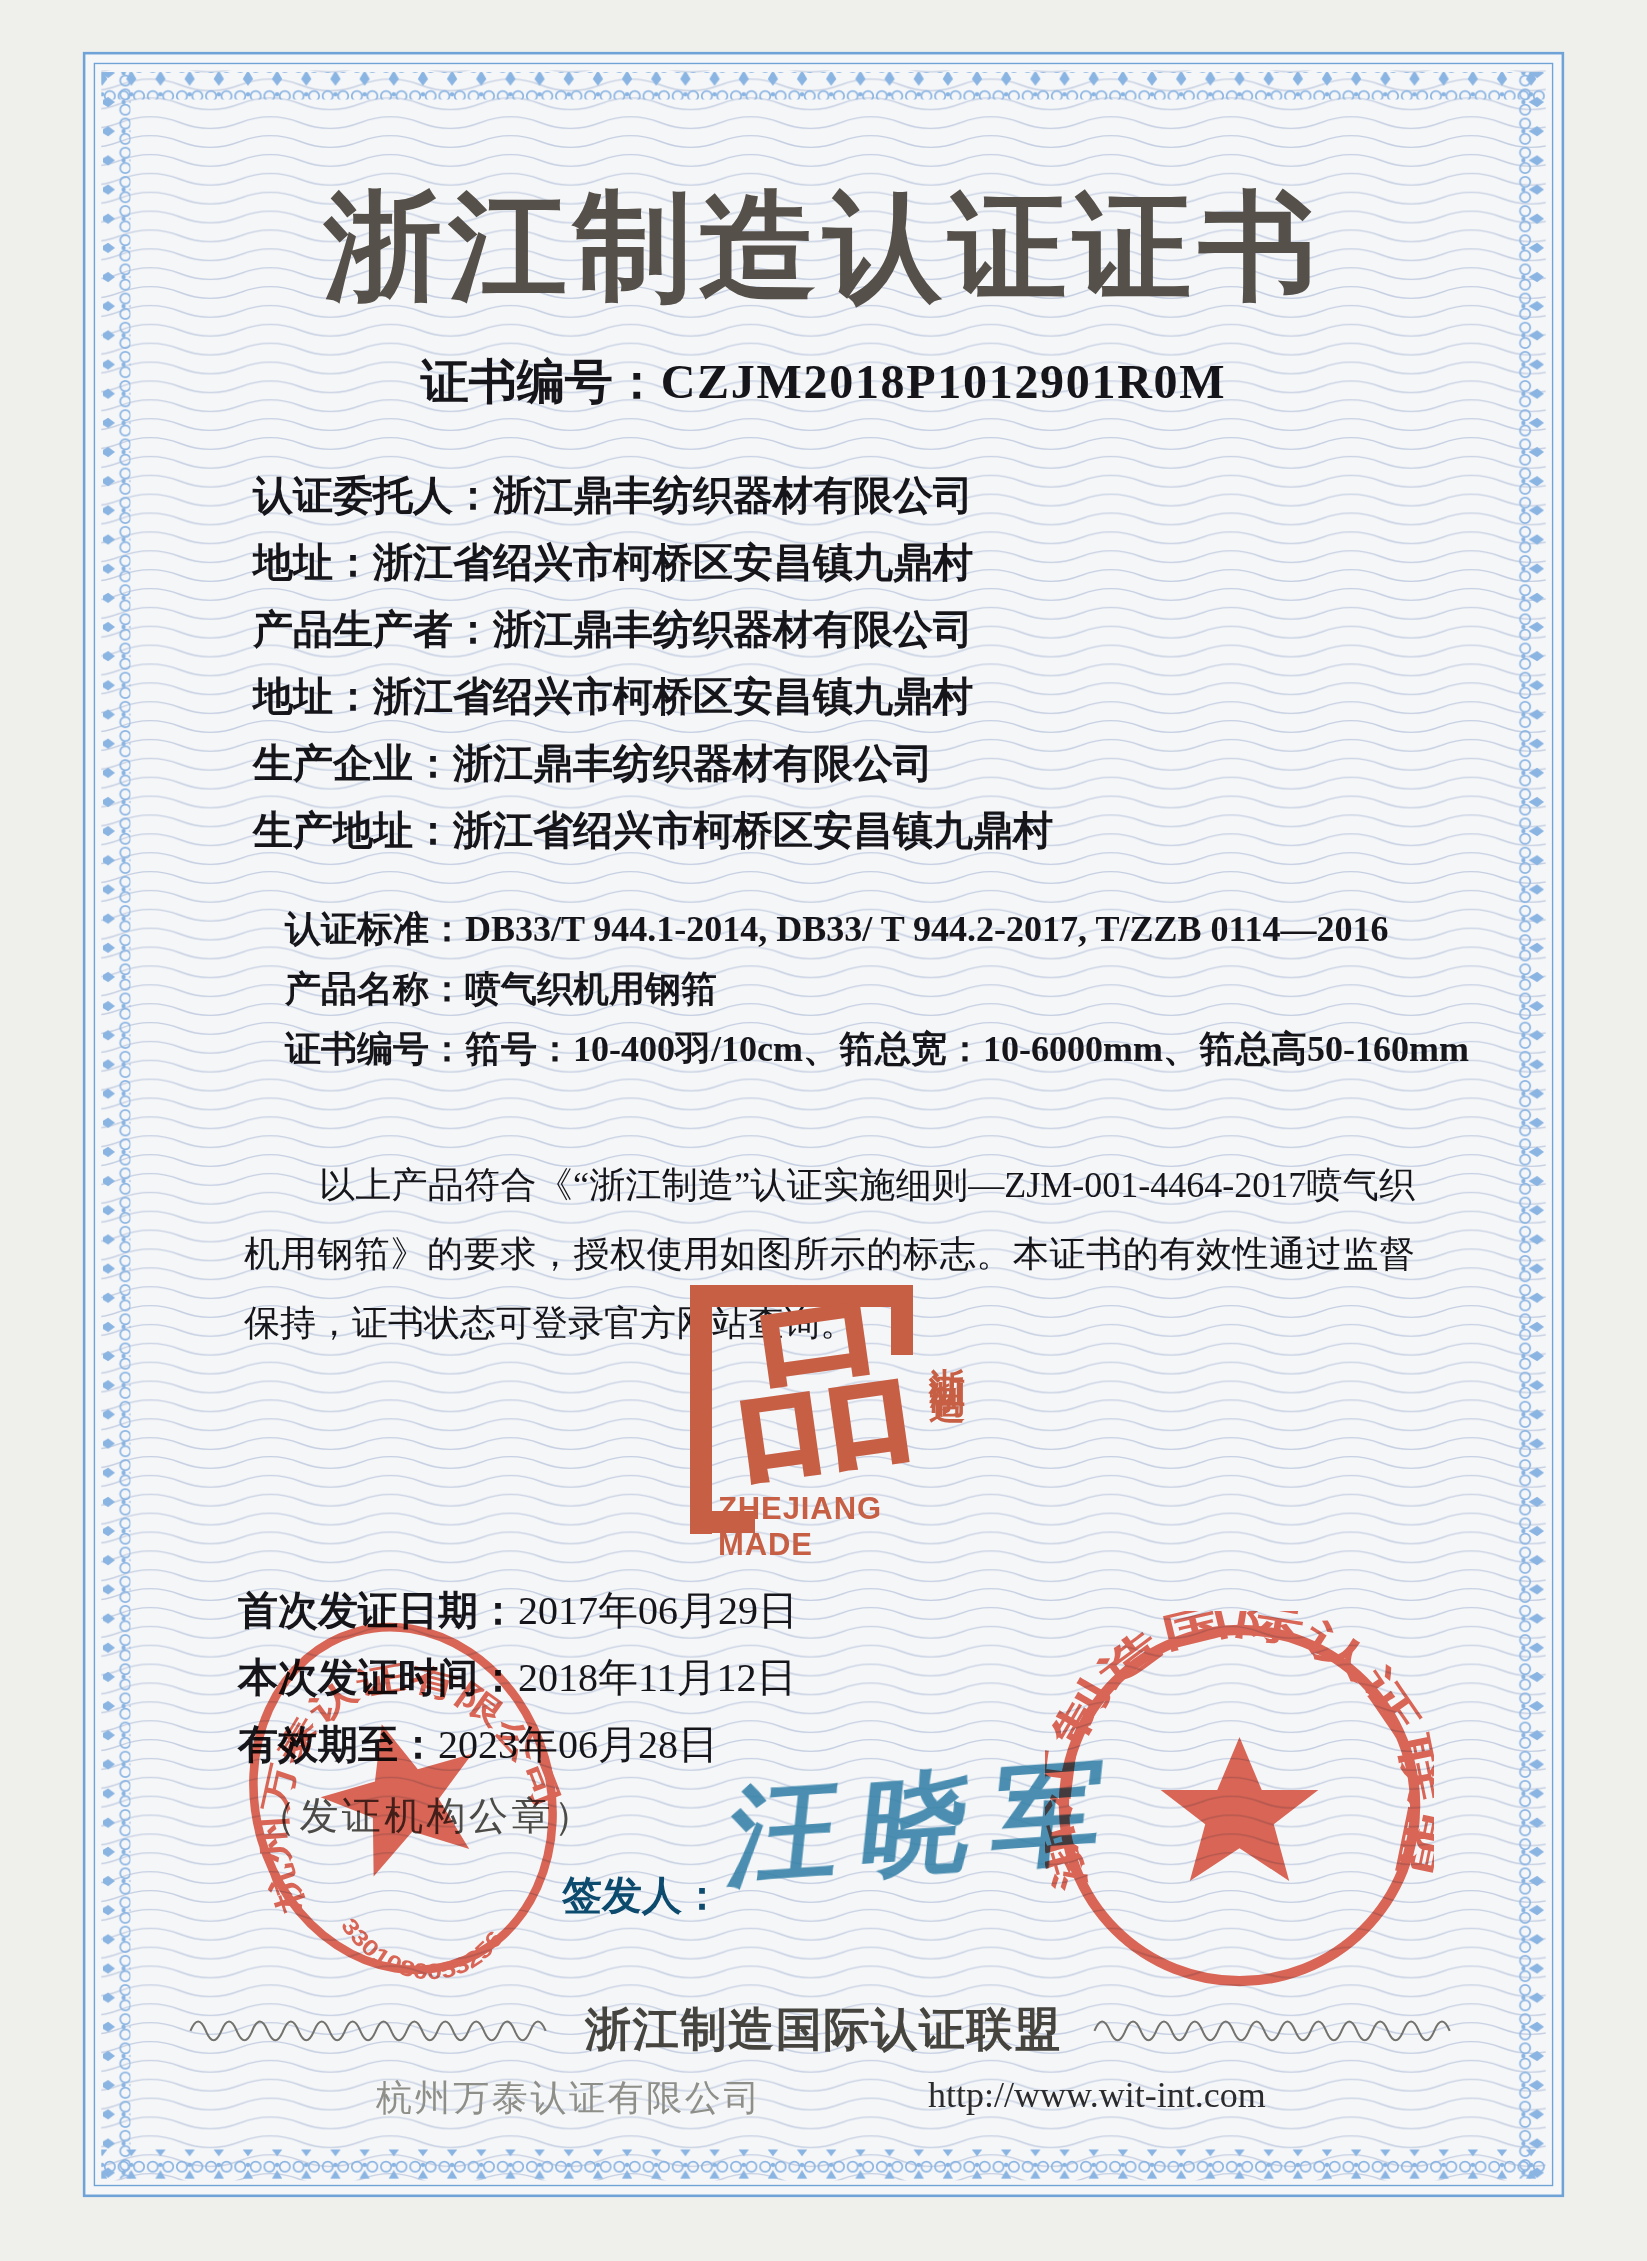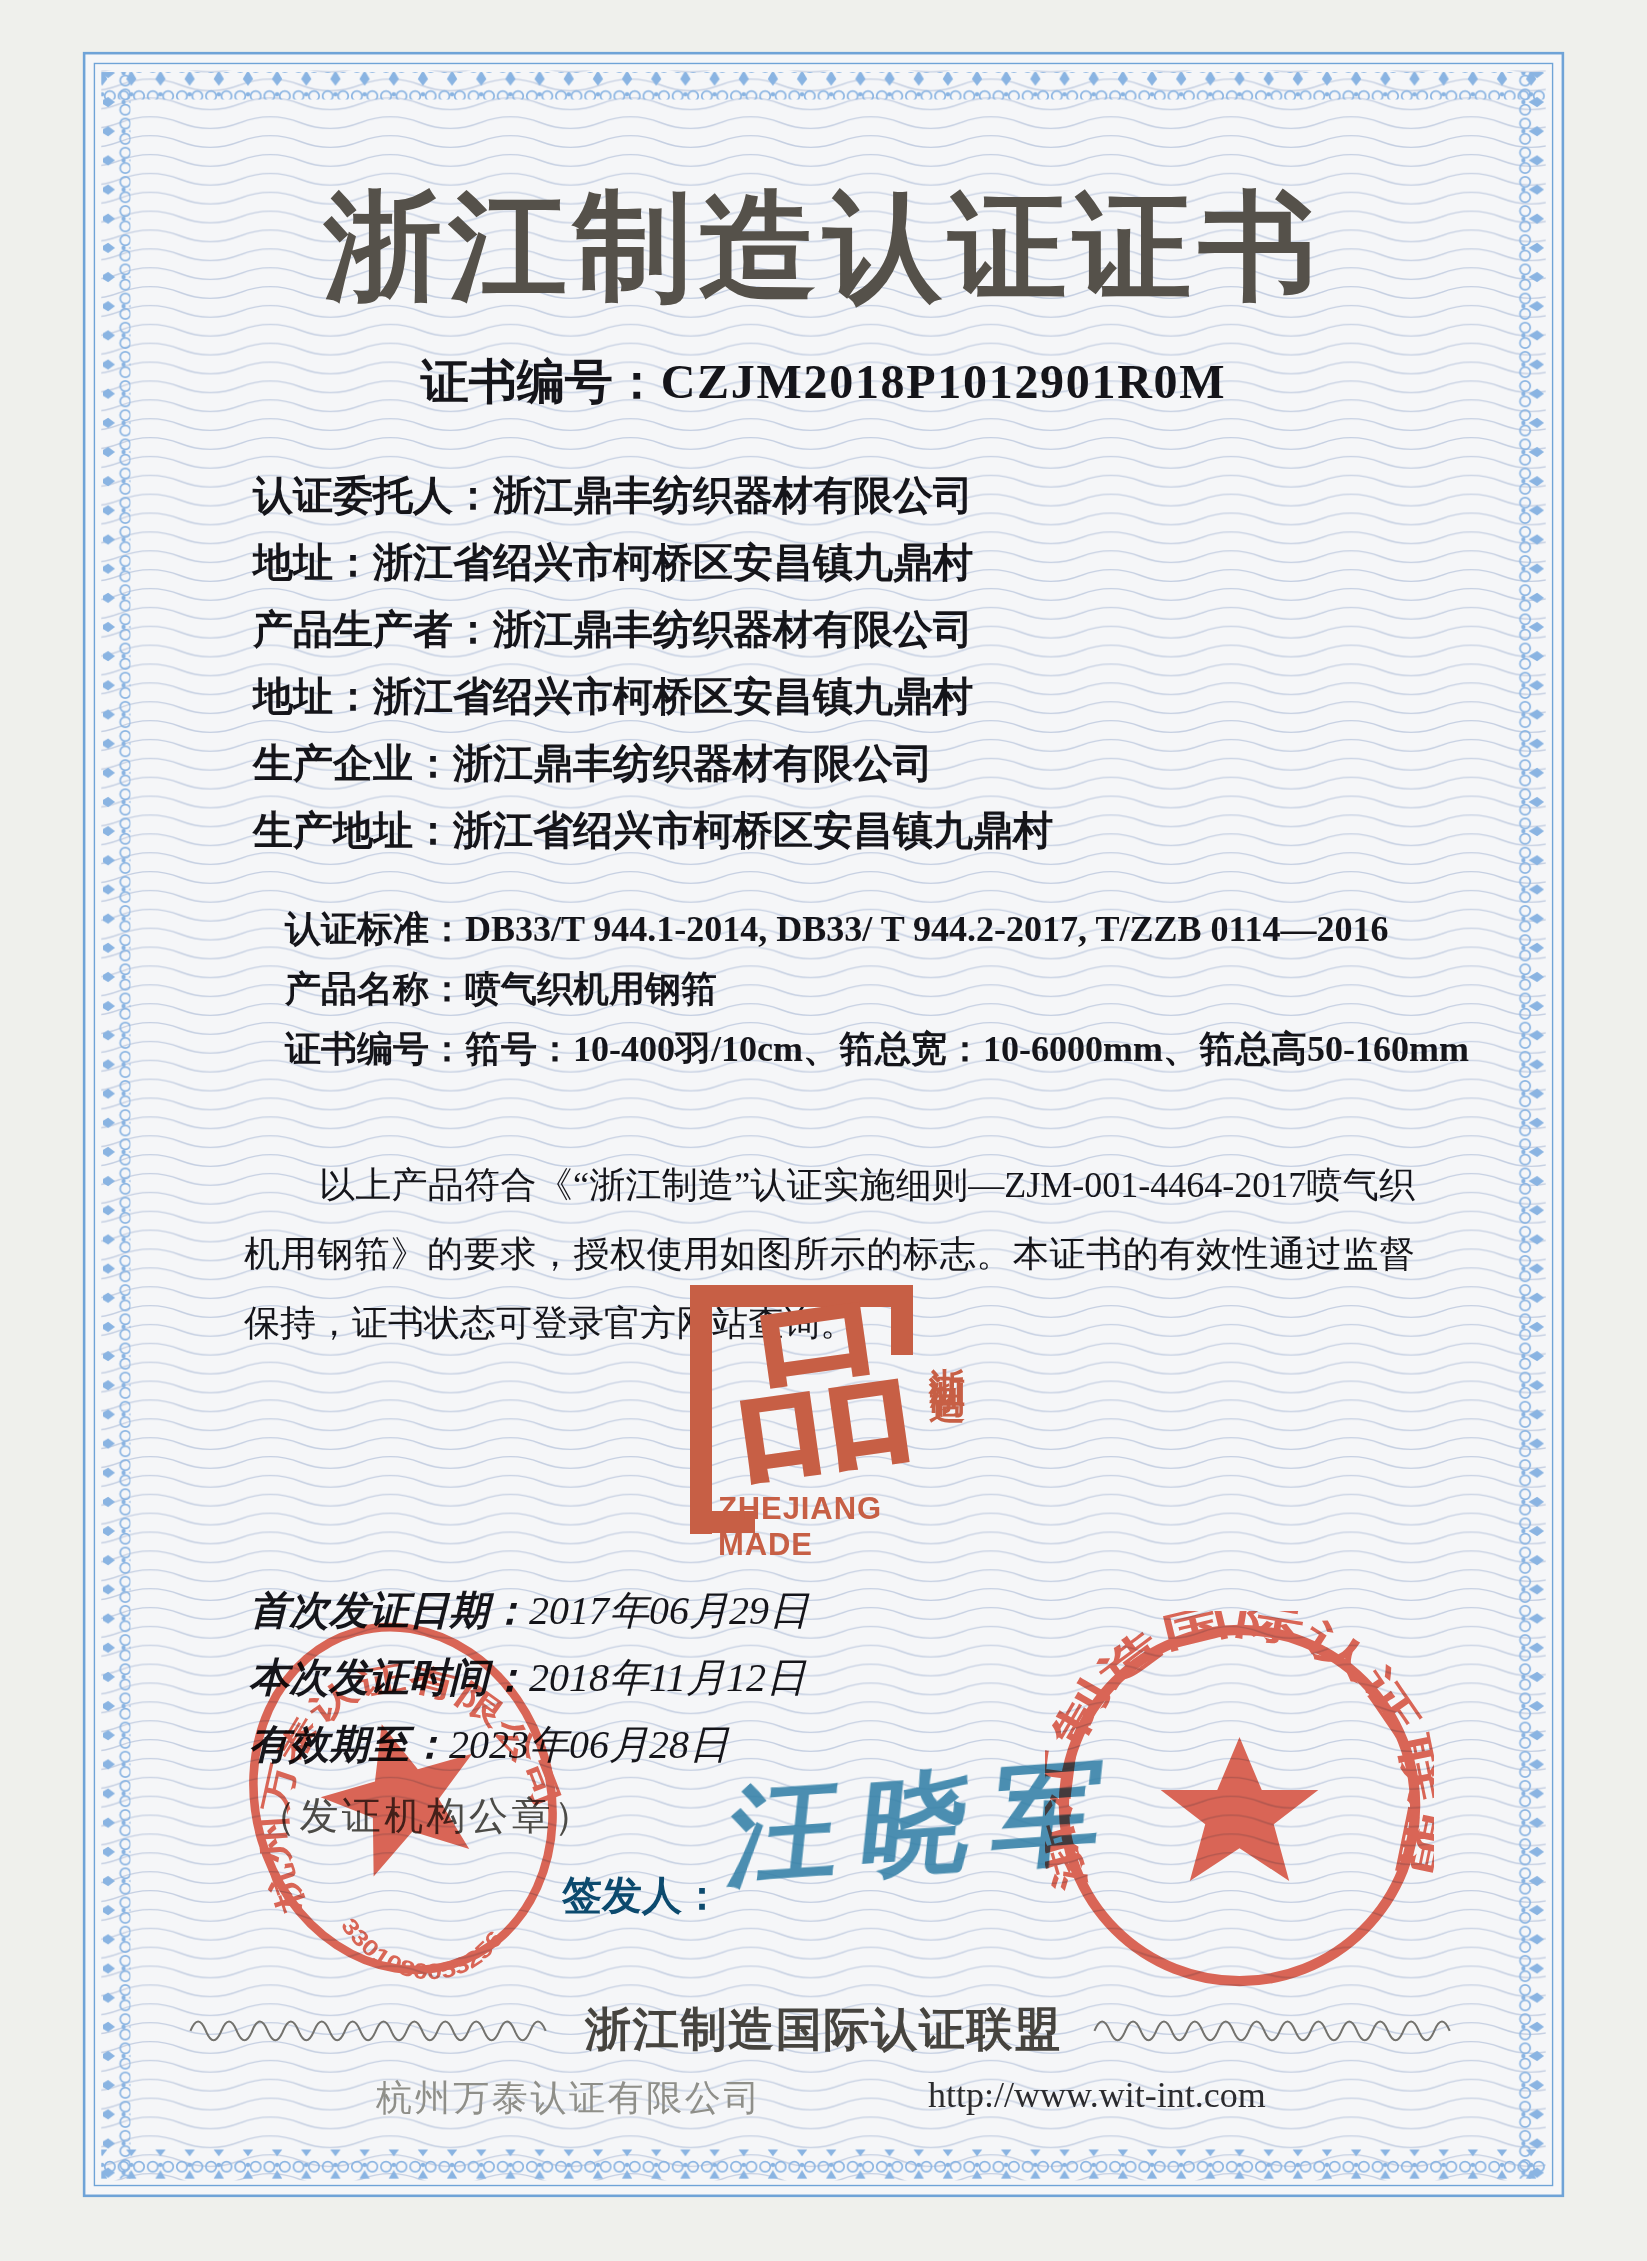--- a/index.html
+++ b/index.html
@@ -30,21 +30,21 @@
   .logo .b-left{left:17px;top:0;width:22px;height:249px;}
   .logo .b-foot{left:17px;top:226px;width:65px;height:22px;}
   .logo .mark{position:absolute;left:58px;top:6.9px;width:180px;height:197px;font-size:176px;
               line-height:197px;text-align:center;color:#c75f45;font-weight:700;
               transform:rotate(-8deg);font-family:"Liberation Serif",serif;}
   .logo .cn{position:absolute;left:257px;top:53px;width:41px;height:172px;color:#c75f45;
             font-size:36px;font-weight:700;writing-mode:vertical-rl;letter-spacing:6.9px;}
   .logo .en{position:absolute;left:45px;top:206px;width:257px;color:#c75f45;font-size:31px;
             font-weight:700;font-family:"Liberation Sans",sans-serif;letter-spacing:0.9px;}
 
-  .dates{left:249px;top:1577px;width:772px;font-style:italic;}
+  .dates{left:238px;top:1577px;width:772px;}
   .dates .row{height:67px;line-height:67px;font-size:40px;}
   .dates .lab{font-weight:700;}
   .seal-note{left:257px;top:1789px;font-size:39px;color:#4c4b47;letter-spacing:3.4px;}
   .issuer{left:562px;top:1868px;font-size:40px;font-weight:600;color:#0c4a6e;}
   .signature{left:729px;top:1750px;font-size:110px;color:#2e7da5;font-weight:700;
              transform:rotate(-4deg) skewX(-10deg);letter-spacing:22px;opacity:.85;
              filter:blur(0.4px);font-family:"Liberation Serif",serif;}
 
   .seal-svg{position:absolute;z-index:3;mix-blend-mode:multiply;opacity:.85;}
   .seal-left{left:227px;top:1597px;}

